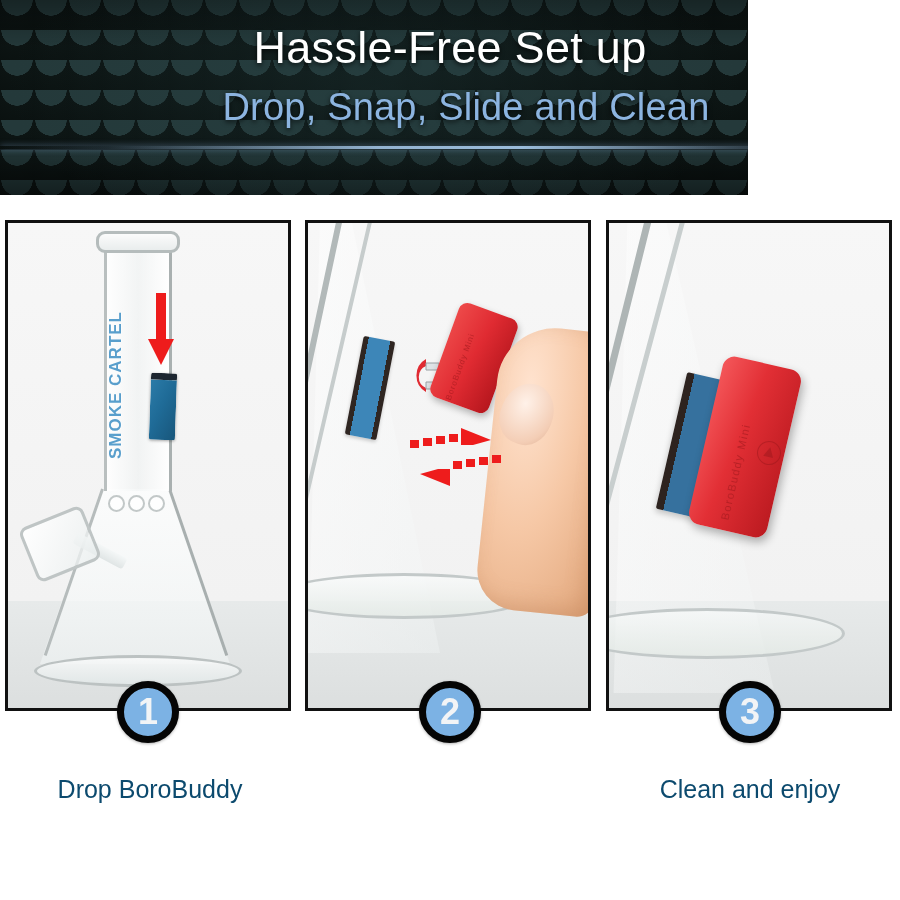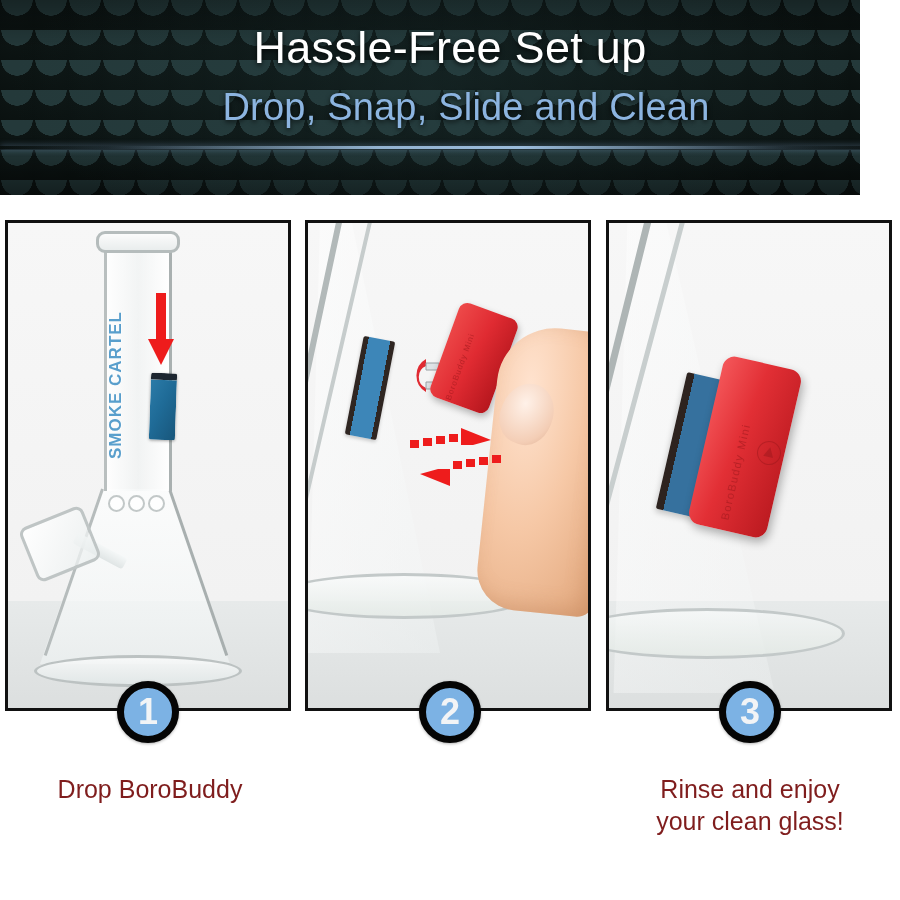--- a/index.html
+++ b/index.html
@@ -4,21 +4,21 @@
 <style>
   html,body{margin:0;padding:0;}
   body{
     width:900px;height:900px;overflow:hidden;background:#ffffff;
     font-family:"Liberation Sans",sans-serif;
   }
   .page{position:relative;width:900px;height:900px;background:#fff;}
 
   
   .header{
-    position:absolute;left:0;top:0;width:860px;height:195px;
+    position:absolute;left:0;top:0;width:748px;height:195px;
     background:#0c4a6e;overflow:hidden;
   }
   .scales{
     position:absolute;inset:0;
     background-color:#142221;
     background-image:
       radial-gradient(circle at 50% 0%, #24393a 0 45%, #0c1413 46%, #0a1110 100%),
       radial-gradient(circle at 50% 0%, #24393a 0 45%, #0c1413 46%, #0a1110 100%);
     background-size:34px 30px, 34px 30px;
     background-position:0 0, 17px 15px;
@@ -200,21 +200,21 @@
     color:#f2f4f6;font-size:36px;font-weight:700;line-height:1;
     box-shadow:0 1px 3px rgba(0,0,0,.3);
   }
   .badge.n1{left:117px;}
   .badge.n2{left:419px;}
   .badge.n3{left:719px;}
 
   
   .caption{
     position:absolute;top:773px;width:300px;text-align:center;
-    color:#7f1d1d;font-size:25px;line-height:32px;font-weight:400;
+    color:#0c4a6e;font-size:25px;line-height:32px;font-weight:400;
   }
   .caption.c1{left:0px;}
   .caption.c2{left:300px;}
   .caption.c3{left:600px;}
   .caption span{display:block;}
 </style>
 </head>
 <body>
 
 <div class="page">
@@ -303,17 +303,16 @@
   </div>
 
   <div class="badge n1">1</div>
   <div class="badge n2">2</div>
   <div class="badge n3">3</div>
 
   <div class="caption c1">
     <span>Drop BoroBuddy</span>
   </div>
   <div class="caption c3">
-    <span>Rinse and enjoy</span>
-    <span>your clean glass!</span>
+    <span>Clean and enjoy</span>
   </div>
 
 </div>
 
 </body></html>

